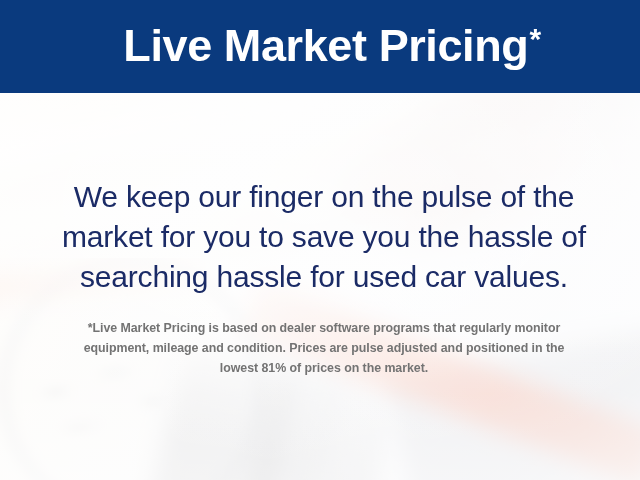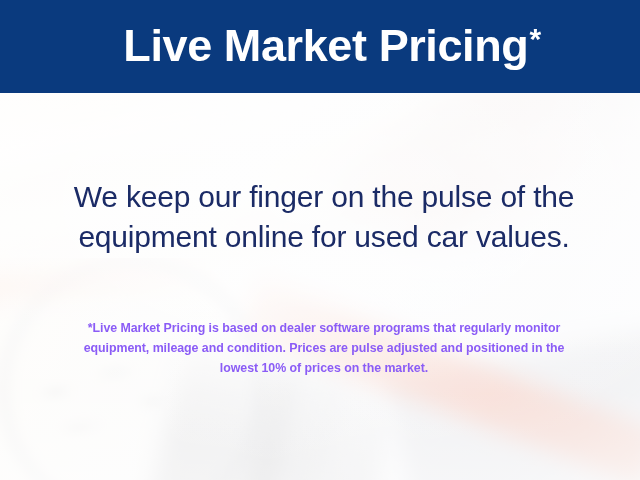--- a/index.html
+++ b/index.html
@@ -215,21 +215,21 @@
     letter-spacing: -0.2px;
   }
   .headline-line { display: block; white-space: nowrap; }
 
   .fineprint {
     position: absolute;
     left: 28px;
     top: 225px;
     width: 584px;
     text-align: center;
-    color: #8b5cf6;
+    color: #737373;
     font-size: 12.4px;
     font-weight: bold;
     line-height: 1.62;
     letter-spacing: -0.05px;
   }
   .fineprint-line { display: block; white-space: nowrap; }
 </style>
 </head>
 <body>
 
@@ -262,23 +262,24 @@
     <div class="header-title">
       <span>Live Market Pricing</span>
         <span class="header-asterisk">*</span>
     </div>
   </div>
 
   <div class="content">
 
     <div class="headline">
       <span class="headline-line">We keep our finger on the pulse of the</span>
-      <span class="headline-line">equipment online for used car values.</span>
+      <span class="headline-line">market for you to save you the hassle of</span>
+      <span class="headline-line">searching hassle for used car values.</span>
     </div>
 
     <div class="fineprint">
       <span class="fineprint-line">*Live Market Pricing is based on dealer software programs that regularly monitor</span>
       <span class="fineprint-line">equipment, mileage and condition. Prices are pulse adjusted and positioned in the</span>
-      <span class="fineprint-line">lowest 10% of prices on the market.</span>
+      <span class="fineprint-line">lowest 81% of prices on the market.</span>
     </div>
 
   </div>
 </div>
 
 </body></html>

